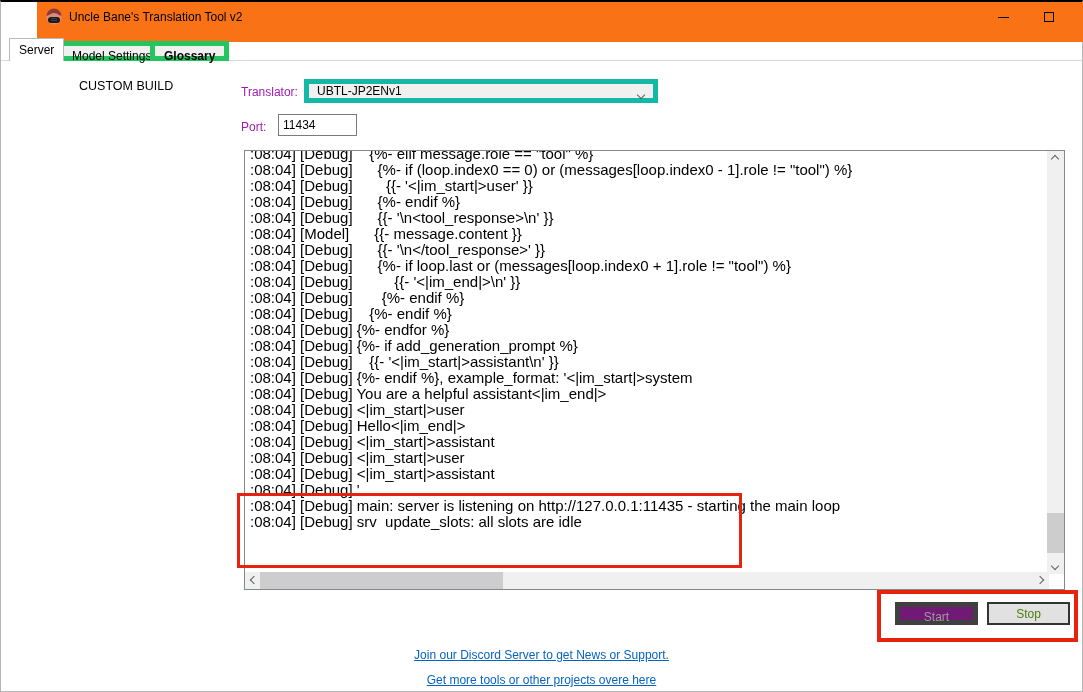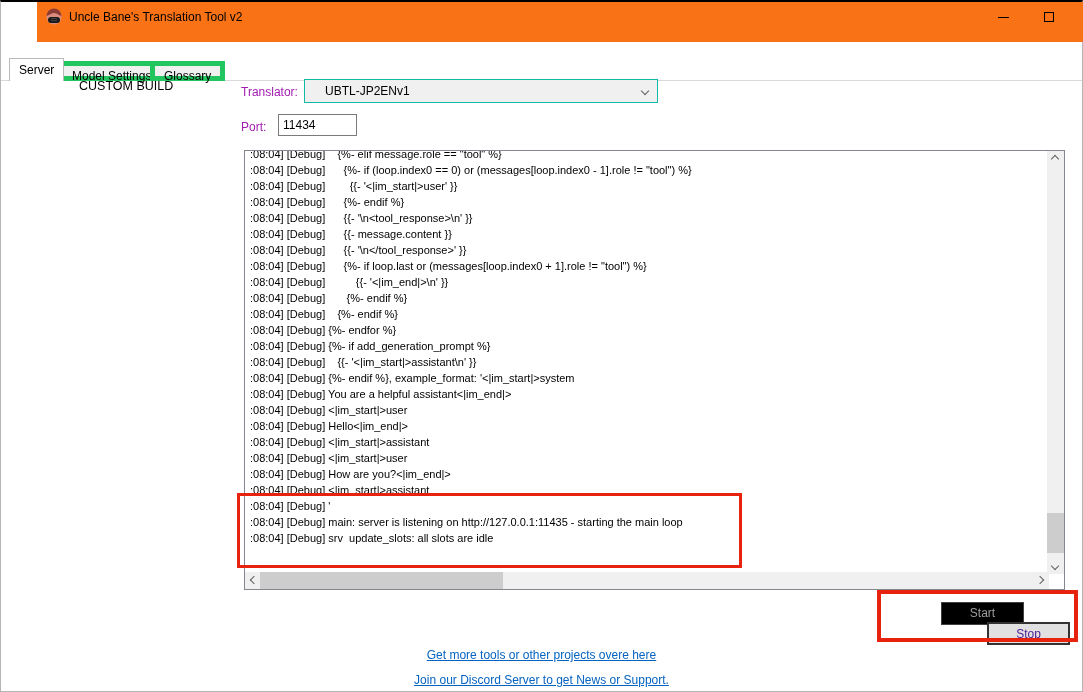--- a/index.html
+++ b/index.html
@@ -13,46 +13,46 @@
   #titlebar { position:absolute; left:0; top:0; width:100%; height:40px; background:#f97316;margin-left:36px; }
   #app-icon { position:absolute; left:8px; top:6px; width:18px; height:18px; }
   #title { position:absolute; left:32px; top:8px; font-size:12px; color:#000; }
   .wincontrol { position:absolute; top:0; width:46px; height:30px; display:flex;
     align-items:center; justify-content:center; cursor:default; }
   #btn-min { right:92px; } #btn-max { right:46px; } #btn-close { right:0; }
   #btn-min .bar { width:11px; height:1px; background:#000; }
   #btn-max .box { width:10px; height:10px; border:1px solid #000; }
 
   
-  #tabstrip { position:absolute; left:0; top:56px; width:100%; height:23px;padding-left:44px; }
+  #tabstrip { position:absolute; left:0; top:36px; width:100%; height:23px;padding-left:44px; }
   #tabstrip::after { content:""; position:absolute; left:0; right:0; bottom:0; height:1px; background:#d9d9d9; }
   .tab { position:absolute; top:3px; height:20px; padding:0 9px; font-size:12px;
     line-height:20px; background:#f0f0f0; border:5px solid #22c55e; color:#000; z-index:1; }
   .tab.active { top:0; height:23px; line-height:22px; background:#fff;
     border:1px solid #b9b9b9; border-bottom:none; z-index:3; }
-  #tab-server { left:8px; } #tab-model { left:57px; } #tab-glossary { left:149px; }
+  #tab-server { left:8px; } #tab-model { left:57px; } #tab-glossary { left:149px;font-weight:bold; }
 
   
   #custom-build { position:absolute; left:78px; top:77px; font-size:12.5px; font-weight:normal; color:#000; }
   .field-label { position:absolute; font-size:12px; color:#a21caf; }
   #translator-label { left:240px; top:83px; }
   #translator-select { position:absolute; left:303px; top:77px; width:354px; height:24px;
-    background:#f0f0f0; border:1px solid #14b8a6; font-size:12px; color:#000;
-    display:flex; align-items:center; padding:0 20px; cursor:default; }
+    background:#f0f0f0; border:5px solid #14b8a6; font-size:12px; color:#000;
+    display:flex; align-items:center; padding:0 8px; cursor:default; }
   #translator-select .chev { position:absolute; right:9px; top:8px; }
   #port-label { left:240px; top:118px; }
   #port-input { position:absolute; left:277px; top:112px; width:79px; height:22px;
     border:1px solid #7a7a7a; font-size:12px; padding:0 4px;
     font-family:"Liberation Sans", sans-serif; color:#000; background:#fff; }
 
   
   #log-panel { position:absolute; left:243px; top:148px; width:821px; height:440px;
     background:#fff; border:1px solid #828790; overflow:hidden; }
   #log-content { position:absolute; left:5px; top:-5px; right:20px; }
-  .log-line { white-space:pre; font-size:11px; line-height:16px; color:#000; }
+  .log-line { white-space:pre; font-size:15px; line-height:16px; color:#000; }
 
   
   .chev { width:6px; height:6px; border-left:1px solid #606060; border-bottom:1px solid #606060; display:inline-block; }
   .chev.up { transform:rotate(135deg); } .chev.down { transform:rotate(-45deg); }
   .chev.left { transform:rotate(45deg); } .chev.right { transform:rotate(-135deg); }
   #vscroll { position:absolute; right:0; top:0; width:17px; height:423px; background:#f0f0f0; }
   #vscroll .arrow-top { position:absolute; top:5px; left:5px; }
   #vscroll .arrow-bottom { position:absolute; bottom:5px; left:5px; }
   #vthumb { position:absolute; left:0; top:362px; width:17px; height:40px; background:#cdcdcd; }
   #hscroll { position:absolute; left:0; bottom:0; height:17px; width:804px; background:#f0f0f0; }
@@ -62,22 +62,22 @@
 
   
   .annotation { position:absolute; border:3px solid var(--annotation-red,#e8230d);
     background:transparent; pointer-events:none; z-index:10; }
   #annotation-log { left:236px; top:491px; width:505px; height:75px; }
   #annotation-buttons { left:876px; top:588px; width:201px; height:52px; border-width:4px; }
 
   
   .btn { position:absolute; top:600px; height:23px; width:83px; font-size:12px;
     font-family:"Liberation Sans", sans-serif; text-align:center; line-height:21px; }
-  #start-button { left:894px; background:#000000; border:1px solid #404040; color:#9d9d9d;margin-left:46px; }
-  #stop-button { left:986px; background:#e1e1e1; border:2px solid #333333; color:#4c1d95; cursor:pointer;margin-top:20px; }
+  #start-button { left:894px; background:#701a75; border:5px solid #404040; color:#9d9d9d; }
+  #stop-button { left:986px; background:#e1e1e1; border:2px solid #333333; color:#4d7c0f; cursor:pointer; }
 
   
   #footer { position:absolute; left:0; top:646px; width:100%; text-align:center; }
   #footer a { display:block; font-size:12px; color:var(--link-blue,#0563C1);
     text-decoration:underline; margin-bottom:11px; cursor:pointer; }
 </style>
 </head>
 <body>
 
 <div id="window">
@@ -121,36 +121,35 @@
   <span class="field-label" id="port-label">Port:</span>
   <input id="port-input" type="text" value="11434" style="">
 
   <div id="log-panel">
     <div id="log-content">
       <div class="log-line">:08:04] [Debug]    {%- elif message.role == "tool" %}</div>
       <div class="log-line">:08:04] [Debug]      {%- if (loop.index0 == 0) or (messages[loop.index0 - 1].role != "tool") %}</div>
       <div class="log-line">:08:04] [Debug]        {{- '&lt;|im_start|&gt;user' }}</div>
       <div class="log-line">:08:04] [Debug]      {%- endif %}</div>
       <div class="log-line">:08:04] [Debug]      {{- '\n&lt;tool_response&gt;\n' }}</div>
-      <div class="log-line">:08:04] [Debug]      {{- message.content }}</div>
+      <div class="log-line">:08:04] [Model]      {{- message.content }}</div>
       <div class="log-line">:08:04] [Debug]      {{- '\n&lt;/tool_response&gt;' }}</div>
       <div class="log-line">:08:04] [Debug]      {%- if loop.last or (messages[loop.index0 + 1].role != "tool") %}</div>
       <div class="log-line">:08:04] [Debug]          {{- '&lt;|im_end|&gt;\n' }}</div>
       <div class="log-line">:08:04] [Debug]       {%- endif %}</div>
       <div class="log-line">:08:04] [Debug]    {%- endif %}</div>
       <div class="log-line">:08:04] [Debug] {%- endfor %}</div>
       <div class="log-line">:08:04] [Debug] {%- if add_generation_prompt %}</div>
       <div class="log-line">:08:04] [Debug]    {{- '&lt;|im_start|&gt;assistant\n' }}</div>
       <div class="log-line">:08:04] [Debug] {%- endif %}, example_format: '&lt;|im_start|&gt;system</div>
       <div class="log-line">:08:04] [Debug] You are a helpful assistant&lt;|im_end|&gt;</div>
       <div class="log-line">:08:04] [Debug] &lt;|im_start|&gt;user</div>
       <div class="log-line">:08:04] [Debug] Hello&lt;|im_end|&gt;</div>
       <div class="log-line">:08:04] [Debug] &lt;|im_start|&gt;assistant</div>
       <div class="log-line">:08:04] [Debug] &lt;|im_start|&gt;user</div>
-      <div class="log-line">:08:04] [Debug] How are you?&lt;|im_end|&gt;</div>
       <div class="log-line">:08:04] [Debug] &lt;|im_start|&gt;assistant</div>
       <div class="log-line">:08:04] [Debug] '</div>
       <div class="log-line">:08:04] [Debug] main: server is listening on http://127.0.0.1:11435 - starting the main loop</div>
       <div class="log-line">:08:04] [Debug] srv  update_slots: all slots are idle</div>
     </div>
     <div id="vscroll">
       <span class="chev up arrow-top"></span>
       <div id="vthumb"></div>
       <span class="chev down arrow-bottom"></span>
     </div>
@@ -161,17 +160,17 @@
     </div>
   </div>
 
   <div class="annotation" id="annotation-log"></div>
   <div class="annotation" id="annotation-buttons"></div>
 
   <button class="btn" id="start-button" disabled="">Start</button>
   <button class="btn" id="stop-button">Stop</button>
 
   <div id="footer">
+    <a>Join our Discord Server to get News or Support.</a>
     <a>Get more tools or other projects overe here</a>
-    <a>Join our Discord Server to get News or Support.</a>
   </div>
 
 </div>
 
 </body></html>

